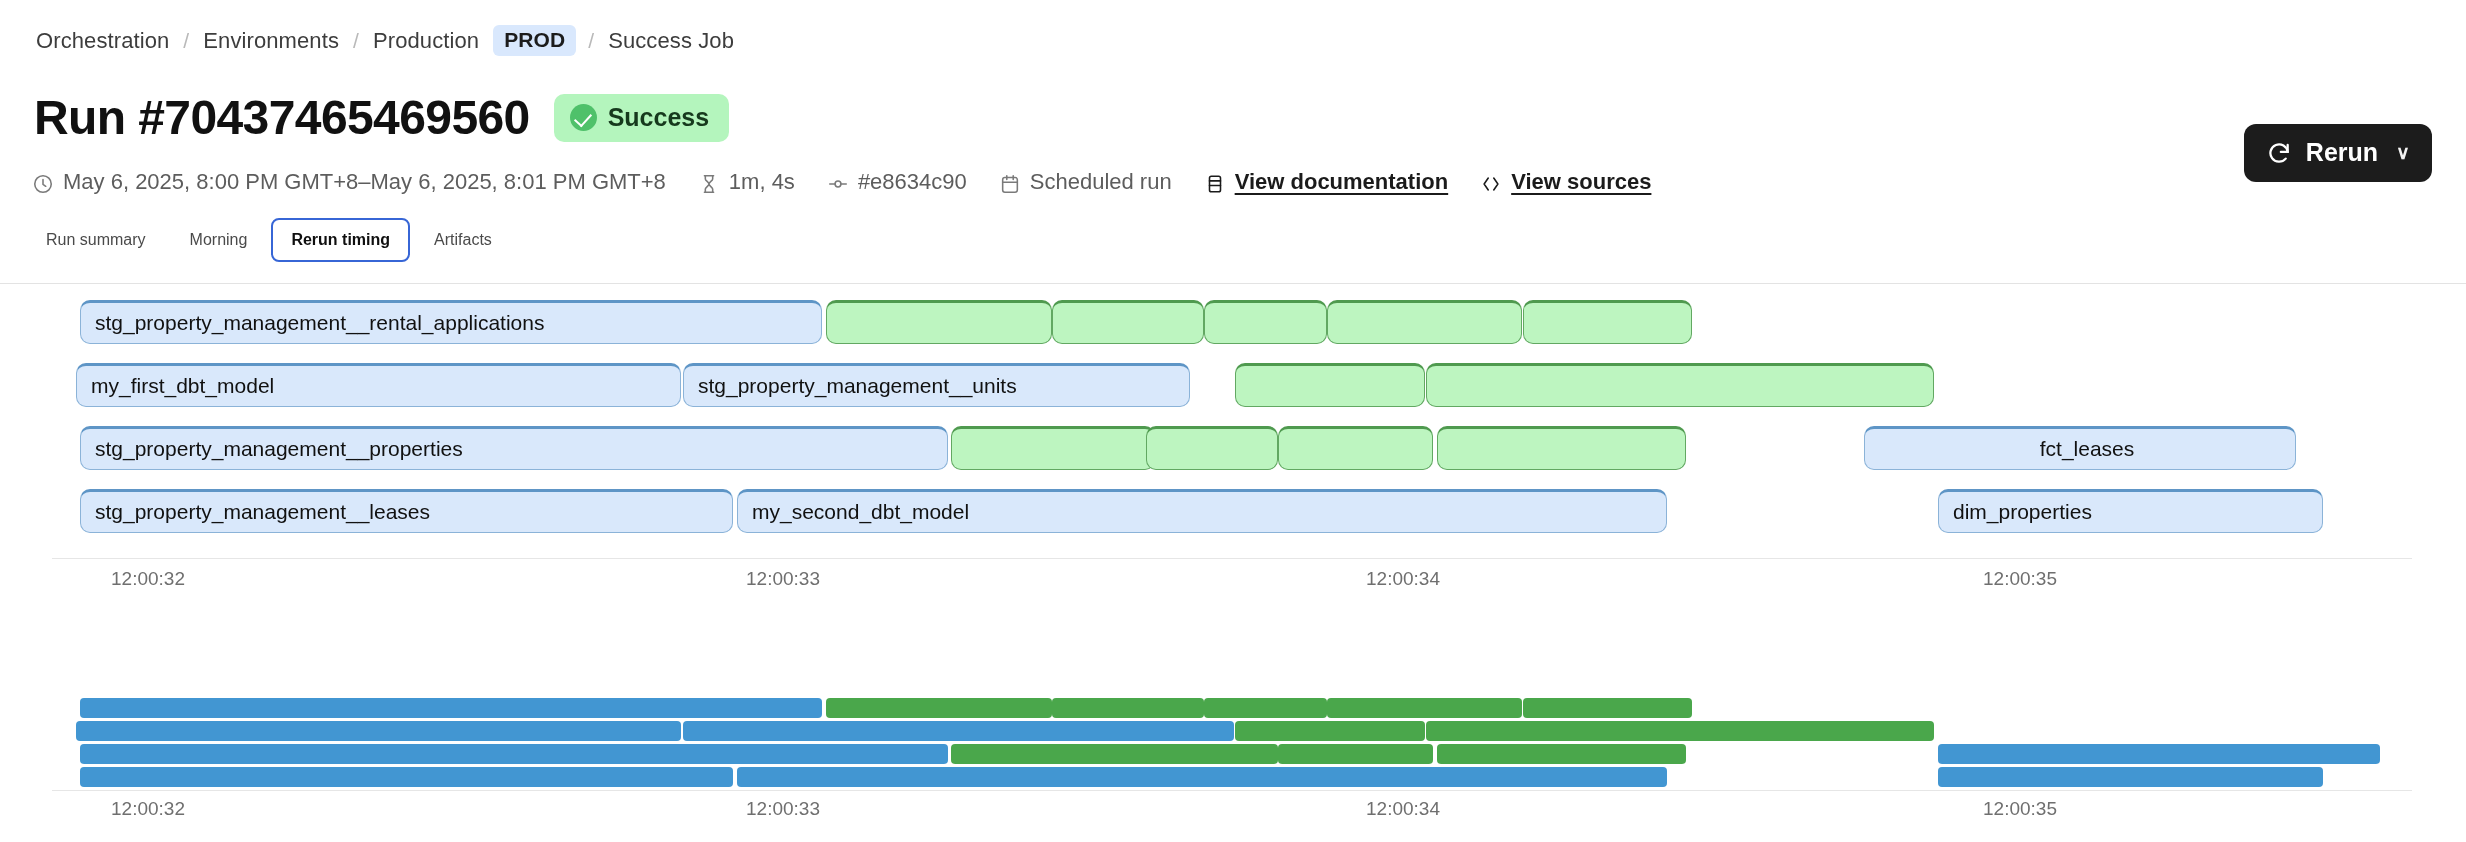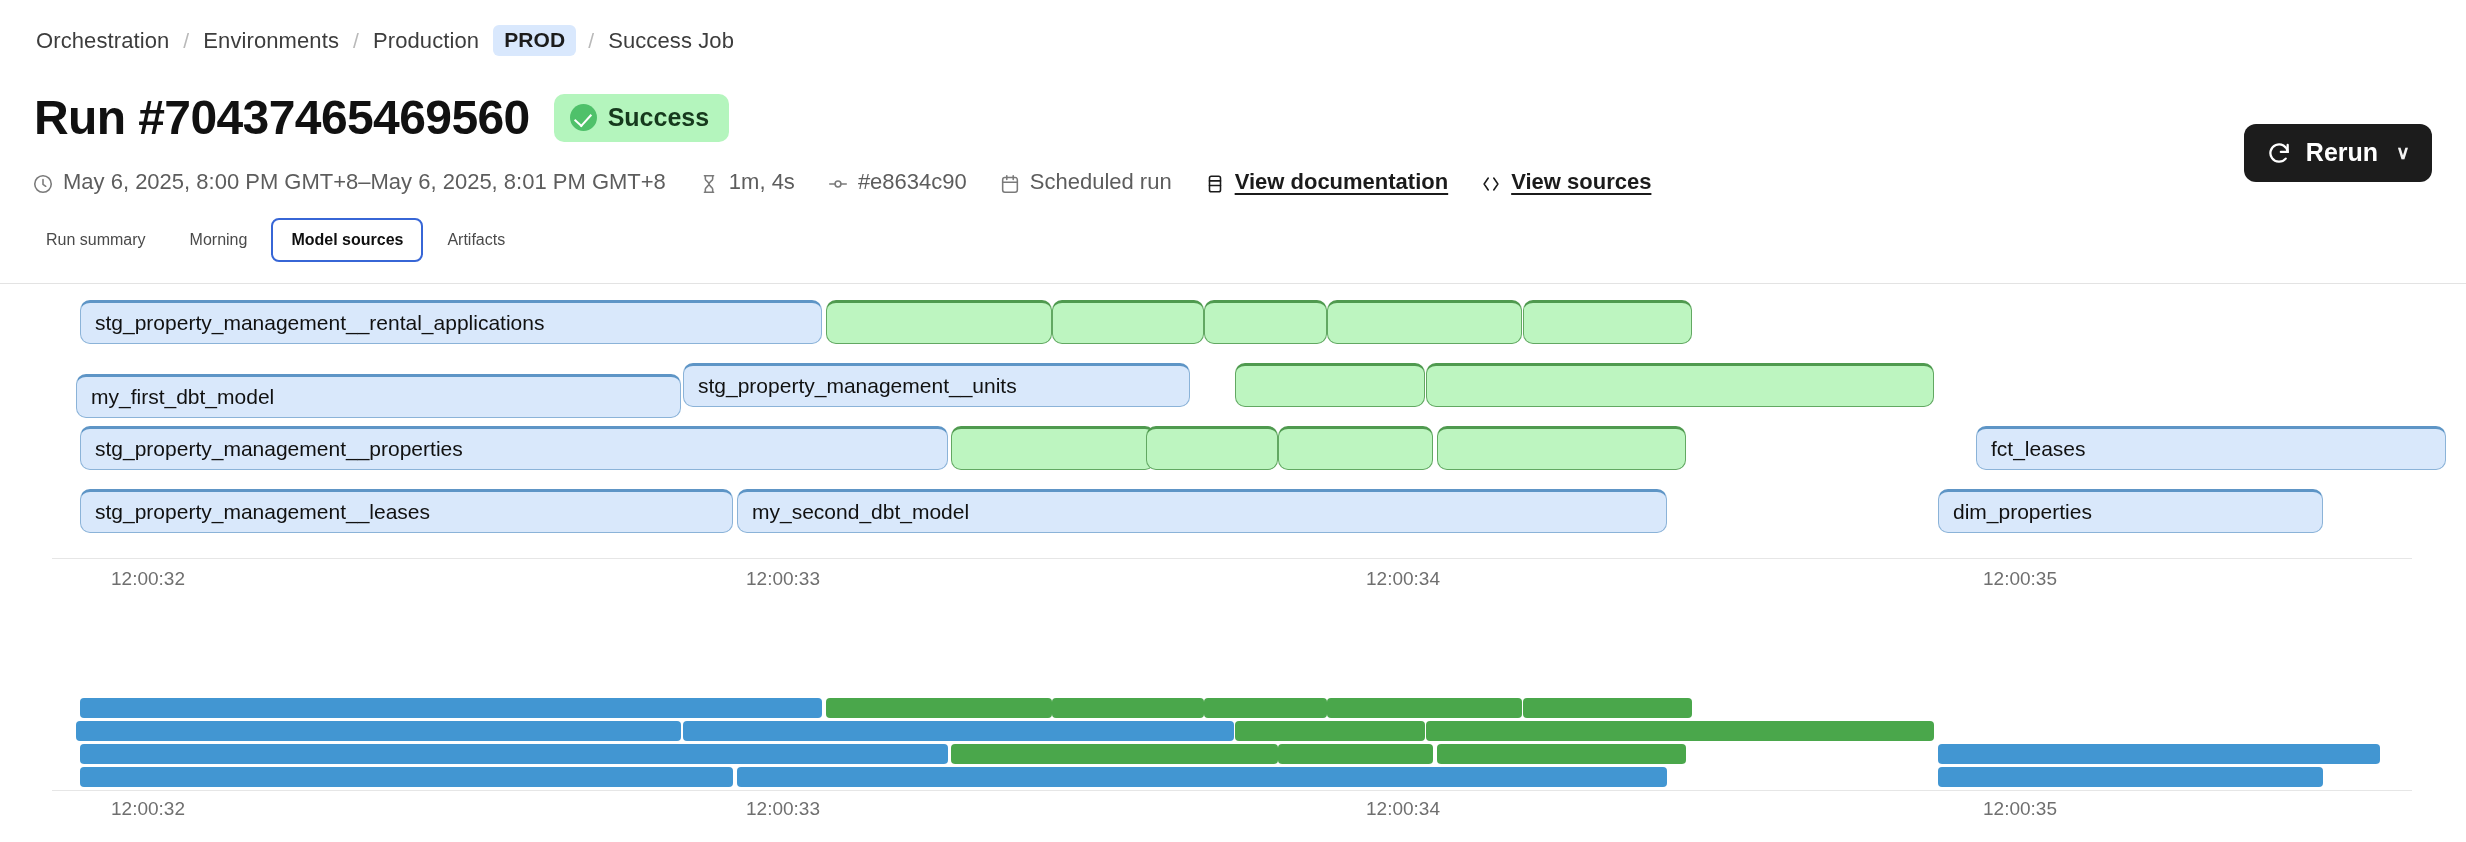--- a/index.html
+++ b/index.html
@@ -193,56 +193,56 @@
     <path d="M20 11a8 8 0 1 0-1.8 6.2"></path>
     <path d="M20 4.5V11h-6.3"></path>
   </svg>
   <span>Rerun</span>
   <span class="chev">∨</span>
 </div>
 
 <div class="tabs" id="tabs">
     <div class="tab">Run summary</div>
     <div class="tab">Morning</div>
-    <div class="tab active">Model sources</div>
+    <div class="tab active">Rerun timing</div>
     <div class="tab">Artifacts</div>
   </div>
 <div class="hr-line"></div>
 
 <div class="chart-area">
   <div class="gantt" id="gantt">
       <div class="grow" style="top: 0px;">
         <div class="bar light-blue" style="left: 80px; width: 742px;">
           <span class="bl">stg_property_management__rental_applications</span>
         </div>
         <div class="bar light-green" style="left: 826px; width: 226px;"></div>
         <div class="bar light-green" style="left: 1052px; width: 152px;"></div>
         <div class="bar light-green" style="left: 1204px; width: 123px;"></div>
         <div class="bar light-green" style="left: 1327px; width: 195px;"></div>
         <div class="bar light-green" style="left: 1523px; width: 169px;"></div>
       </div>
       <div class="grow" style="top: 63px;">
-        <div class="bar light-blue" style="left: 76px; width: 605px; margin-top: 11px;">
+        <div class="bar light-blue" style="left: 76px; width: 605px;">
           <span class="bl">my_first_dbt_model</span>
         </div>
         <div class="bar light-blue" style="left: 683px; width: 507px;">
           <span class="bl">stg_property_management__units</span>
         </div>
         <div class="bar light-green" style="left: 1235px; width: 190px;"></div>
         <div class="bar light-green" style="left: 1426px; width: 508px;"></div>
       </div>
       <div class="grow" style="top: 126px;">
         <div class="bar light-blue" style="left: 80px; width: 868px;">
           <span class="bl">stg_property_management__properties</span>
         </div>
         <div class="bar light-green" style="left: 951px; width: 204px;"></div>
         <div class="bar light-green" style="left: 1146px; width: 132px;"></div>
         <div class="bar light-green" style="left: 1278px; width: 155px;"></div>
         <div class="bar light-green" style="left: 1437px; width: 249px;"></div>
-        <div class="bar light-blue" style="left: 1976px; width: 470px;">
+        <div class="bar light-blue" style="left: 1864px; width: 432px; justify-content: center;">
           <span class="bl">fct_leases</span>
         </div>
       </div>
       <div class="grow" style="top: 189px;">
         <div class="bar light-blue" style="left: 80px; width: 653px;">
           <span class="bl">stg_property_management__leases</span>
         </div>
         <div class="bar light-blue" style="left: 737px; width: 930px;">
           <span class="bl">my_second_dbt_model</span>
         </div>

